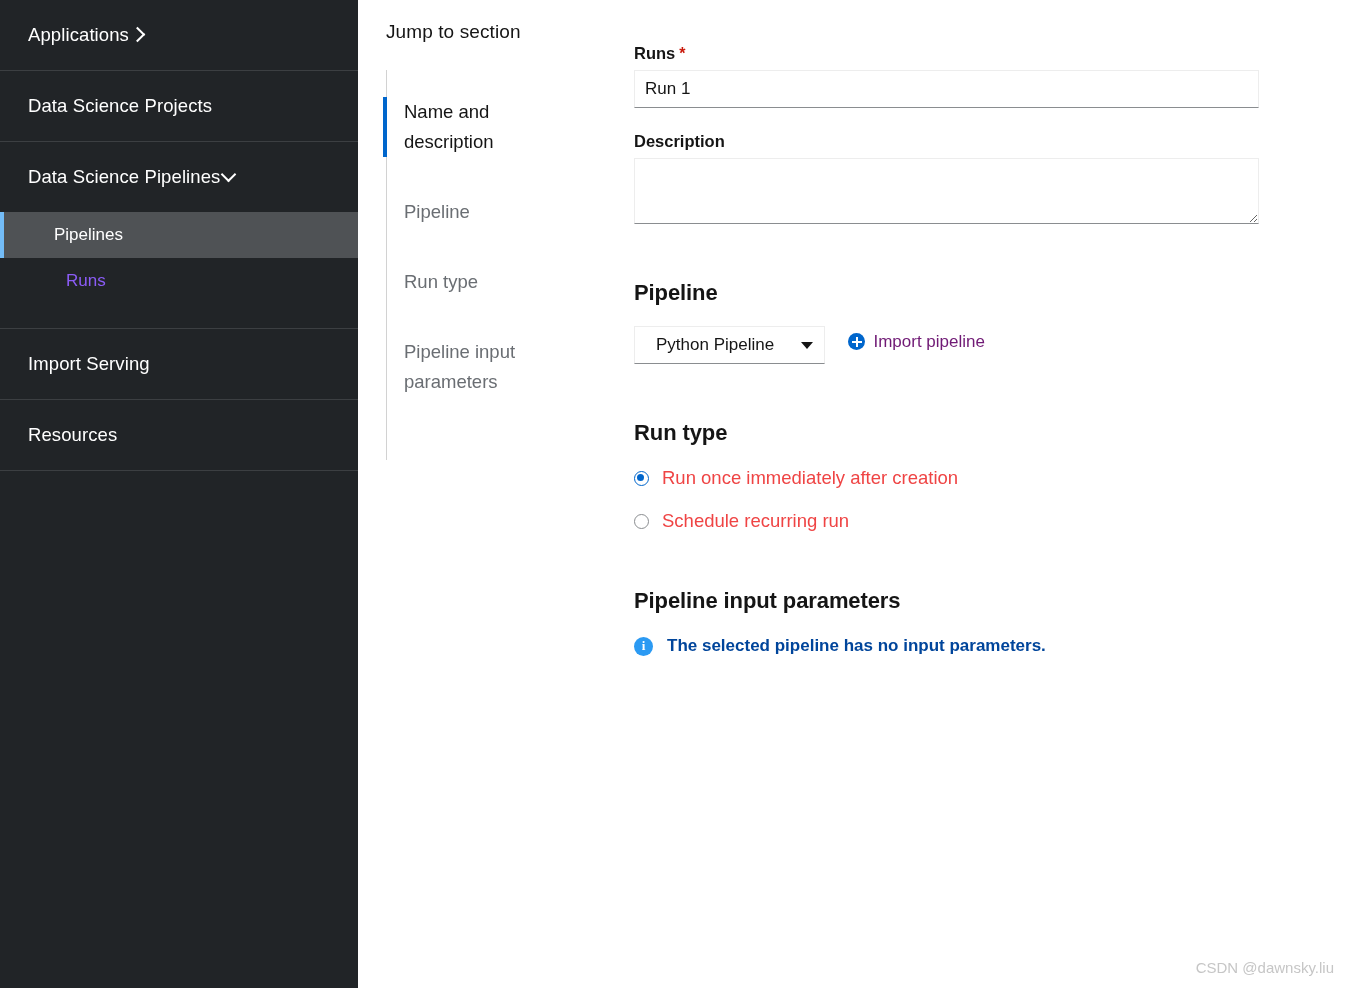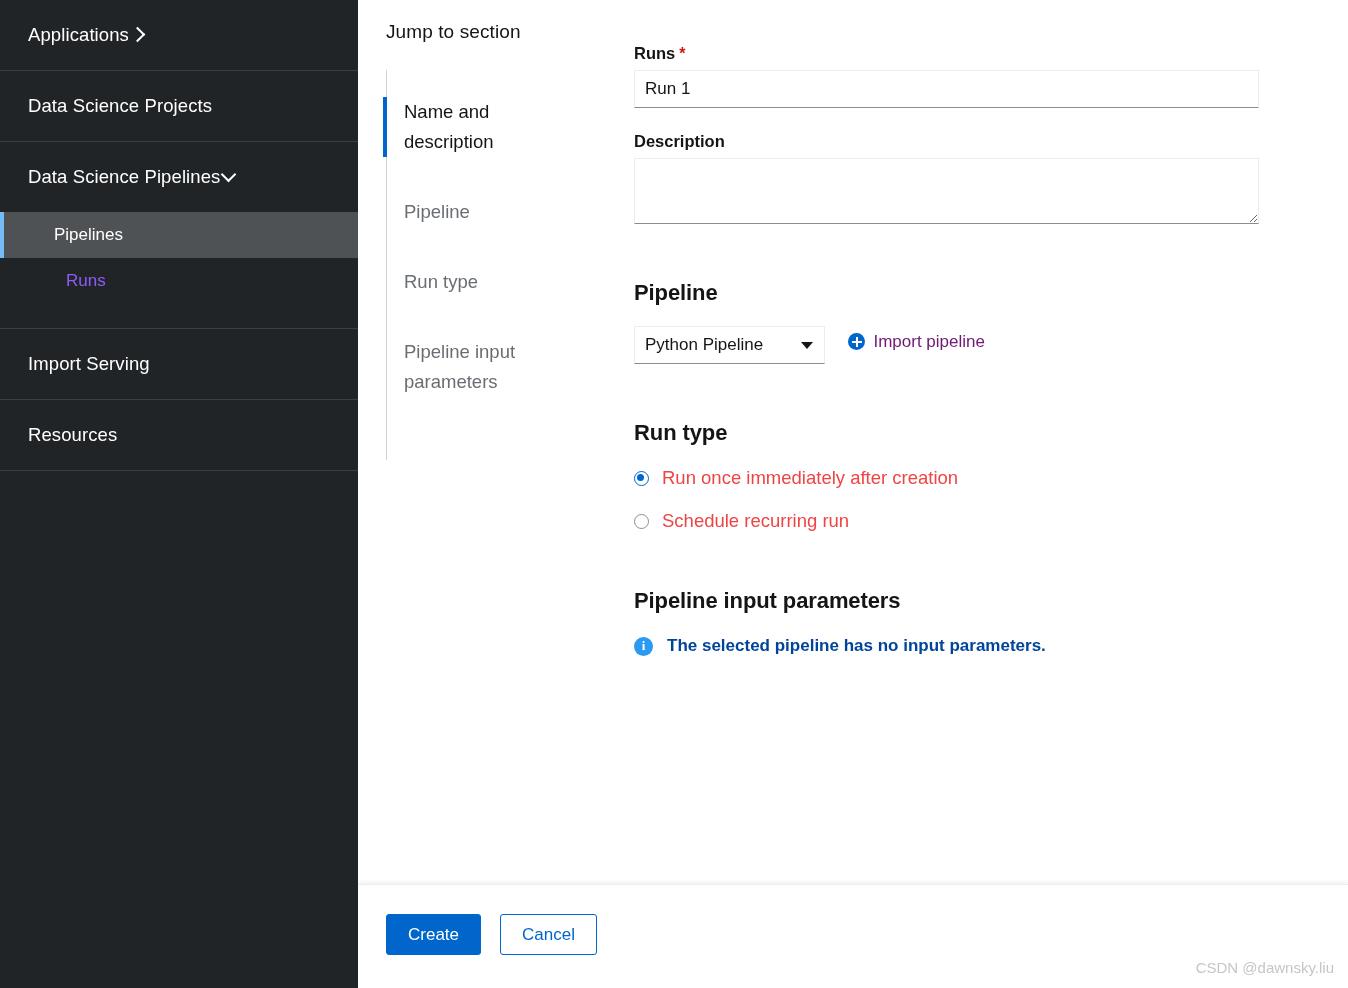--- a/index.html
+++ b/index.html
@@ -184,21 +184,21 @@
   .select-box {
     margin-top: 20px;
     display: inline-flex;
     align-items: center;
     justify-content: space-between;
     width: 191px;
     height: 38px;
     border: 1px solid #ededed;
     border-bottom: 1px solid #8a8d90;
     background: #fff;
-    padding: 0 11px 0 10px;
+    padding: 0 11px 0 21px;
     font-size: 17px;
     color: #151515;
     cursor: pointer;
   }
   .caret {
     width: 0; height: 0;
     border-left: 6px solid transparent;
     border-right: 6px solid transparent;
     border-top: 7px solid #151515;
     margin-left: 10px;
@@ -445,21 +445,17 @@
         <div class="section-title">Pipeline input parameters</div>
 
         <div class="info-row">
           <span class="info-icon">i</span>
           <span class="info-text">The selected pipeline has no input parameters.</span>
         </div>
 
       </div>
     </div>
 
-    <div class="footer">
-      <button class="btn btn-primary">Create</button>
-      <button class="btn btn-secondary">Cancel</button>
-    </div>
 
     <div class="watermark">CSDN @dawnsky.liu</div>
 
   </div>
 </div>
 
 </body></html>

